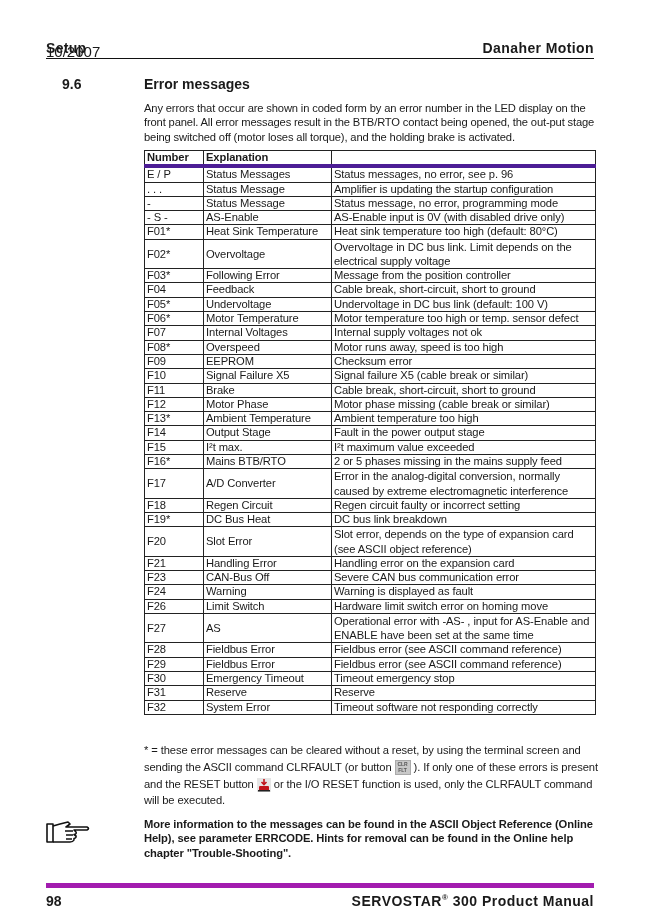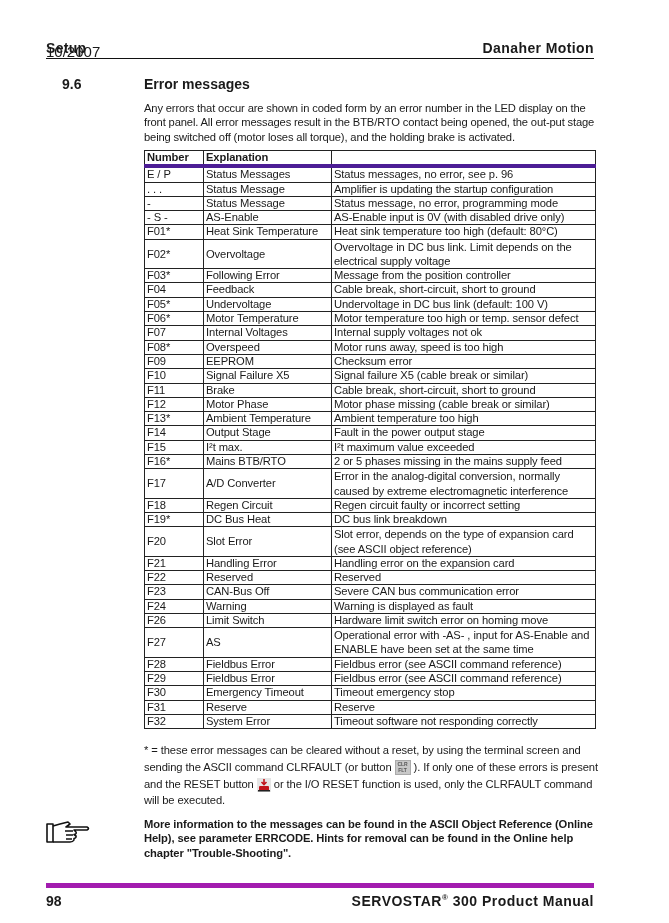--- a/index.html
+++ b/index.html
@@ -176,25 +176,20 @@
         <td class="num dbl">F20</td>
         <td class="dbl">Slot Error</td>
         <td class="dbl">Slot error, depends on the type of expansion card (see ASCII object reference)</td>
       </tr>
       <tr>
         <td class="num">F21</td>
         <td>Handling Error</td>
         <td>Handling error on the expansion card</td>
       </tr>
       <tr>
-        <td class="num">F22</td>
-        <td>Reserved</td>
-        <td>Reserved</td>
-      </tr>
-      <tr>
         <td class="num">F23</td>
         <td>CAN-Bus Off</td>
         <td>Severe CAN bus communication error</td>
       </tr>
       <tr>
         <td class="num">F24</td>
         <td>Warning</td>
         <td>Warning is displayed as fault</td>
       </tr>
       <tr>

